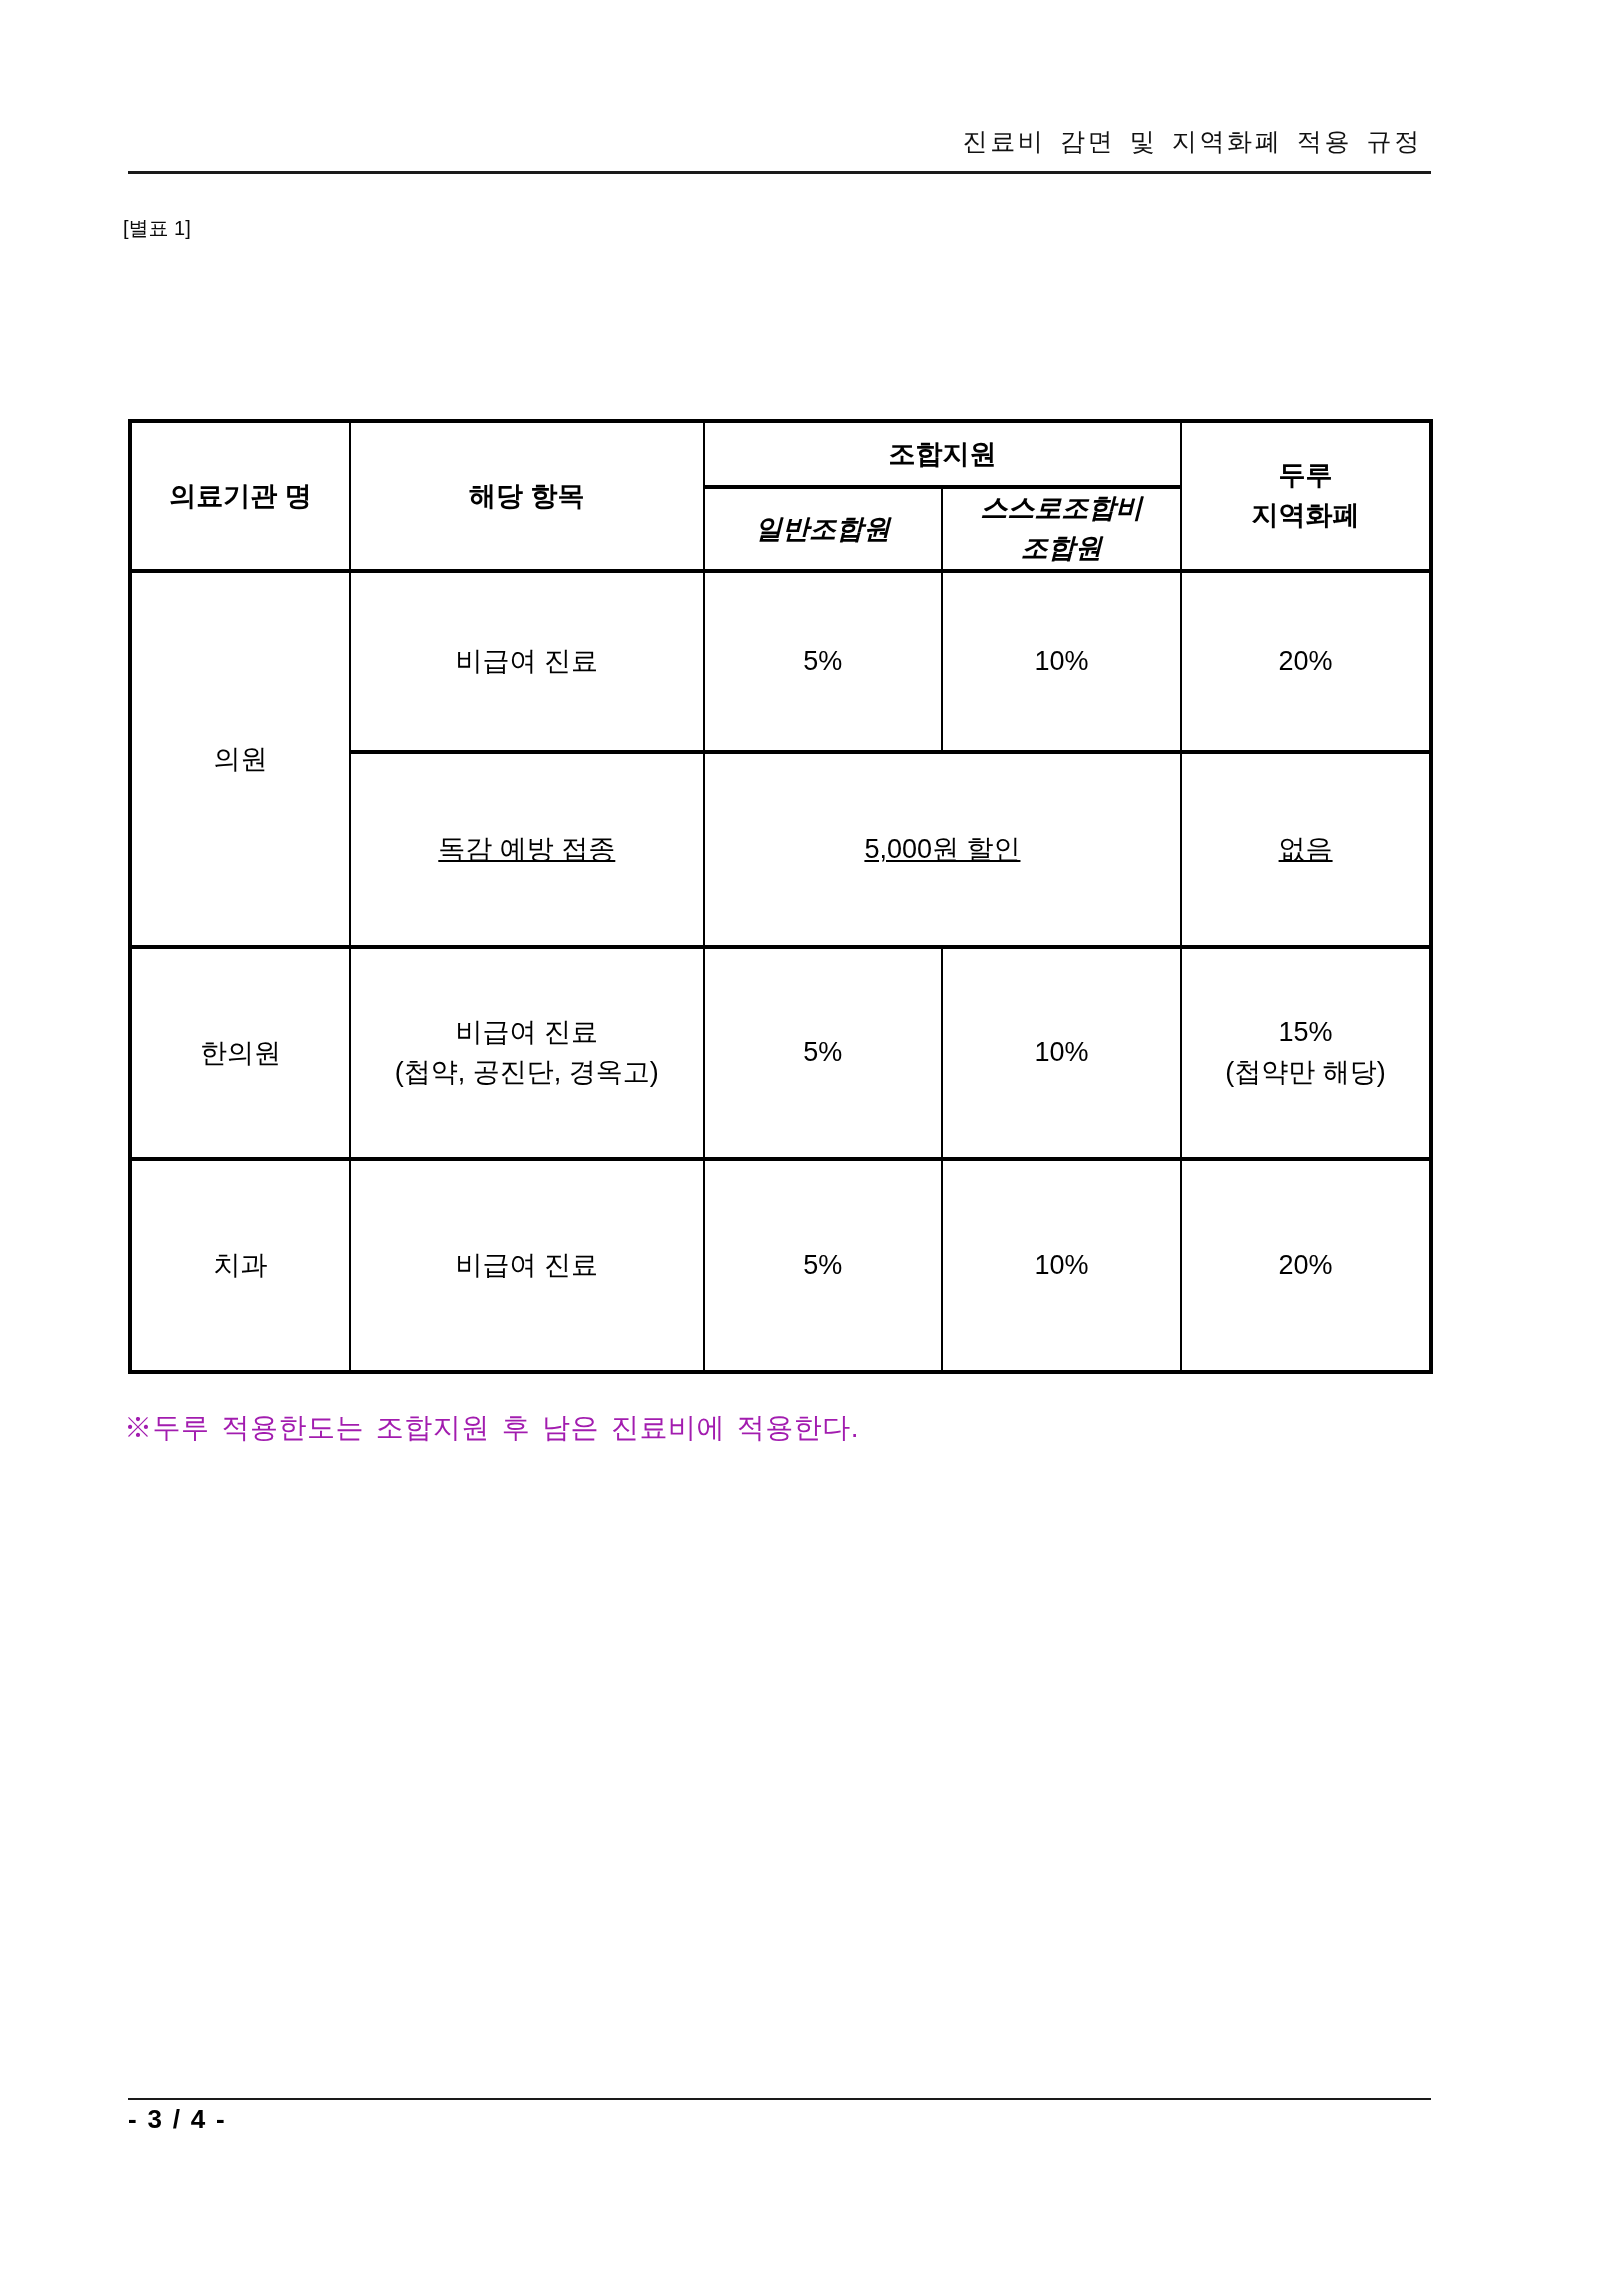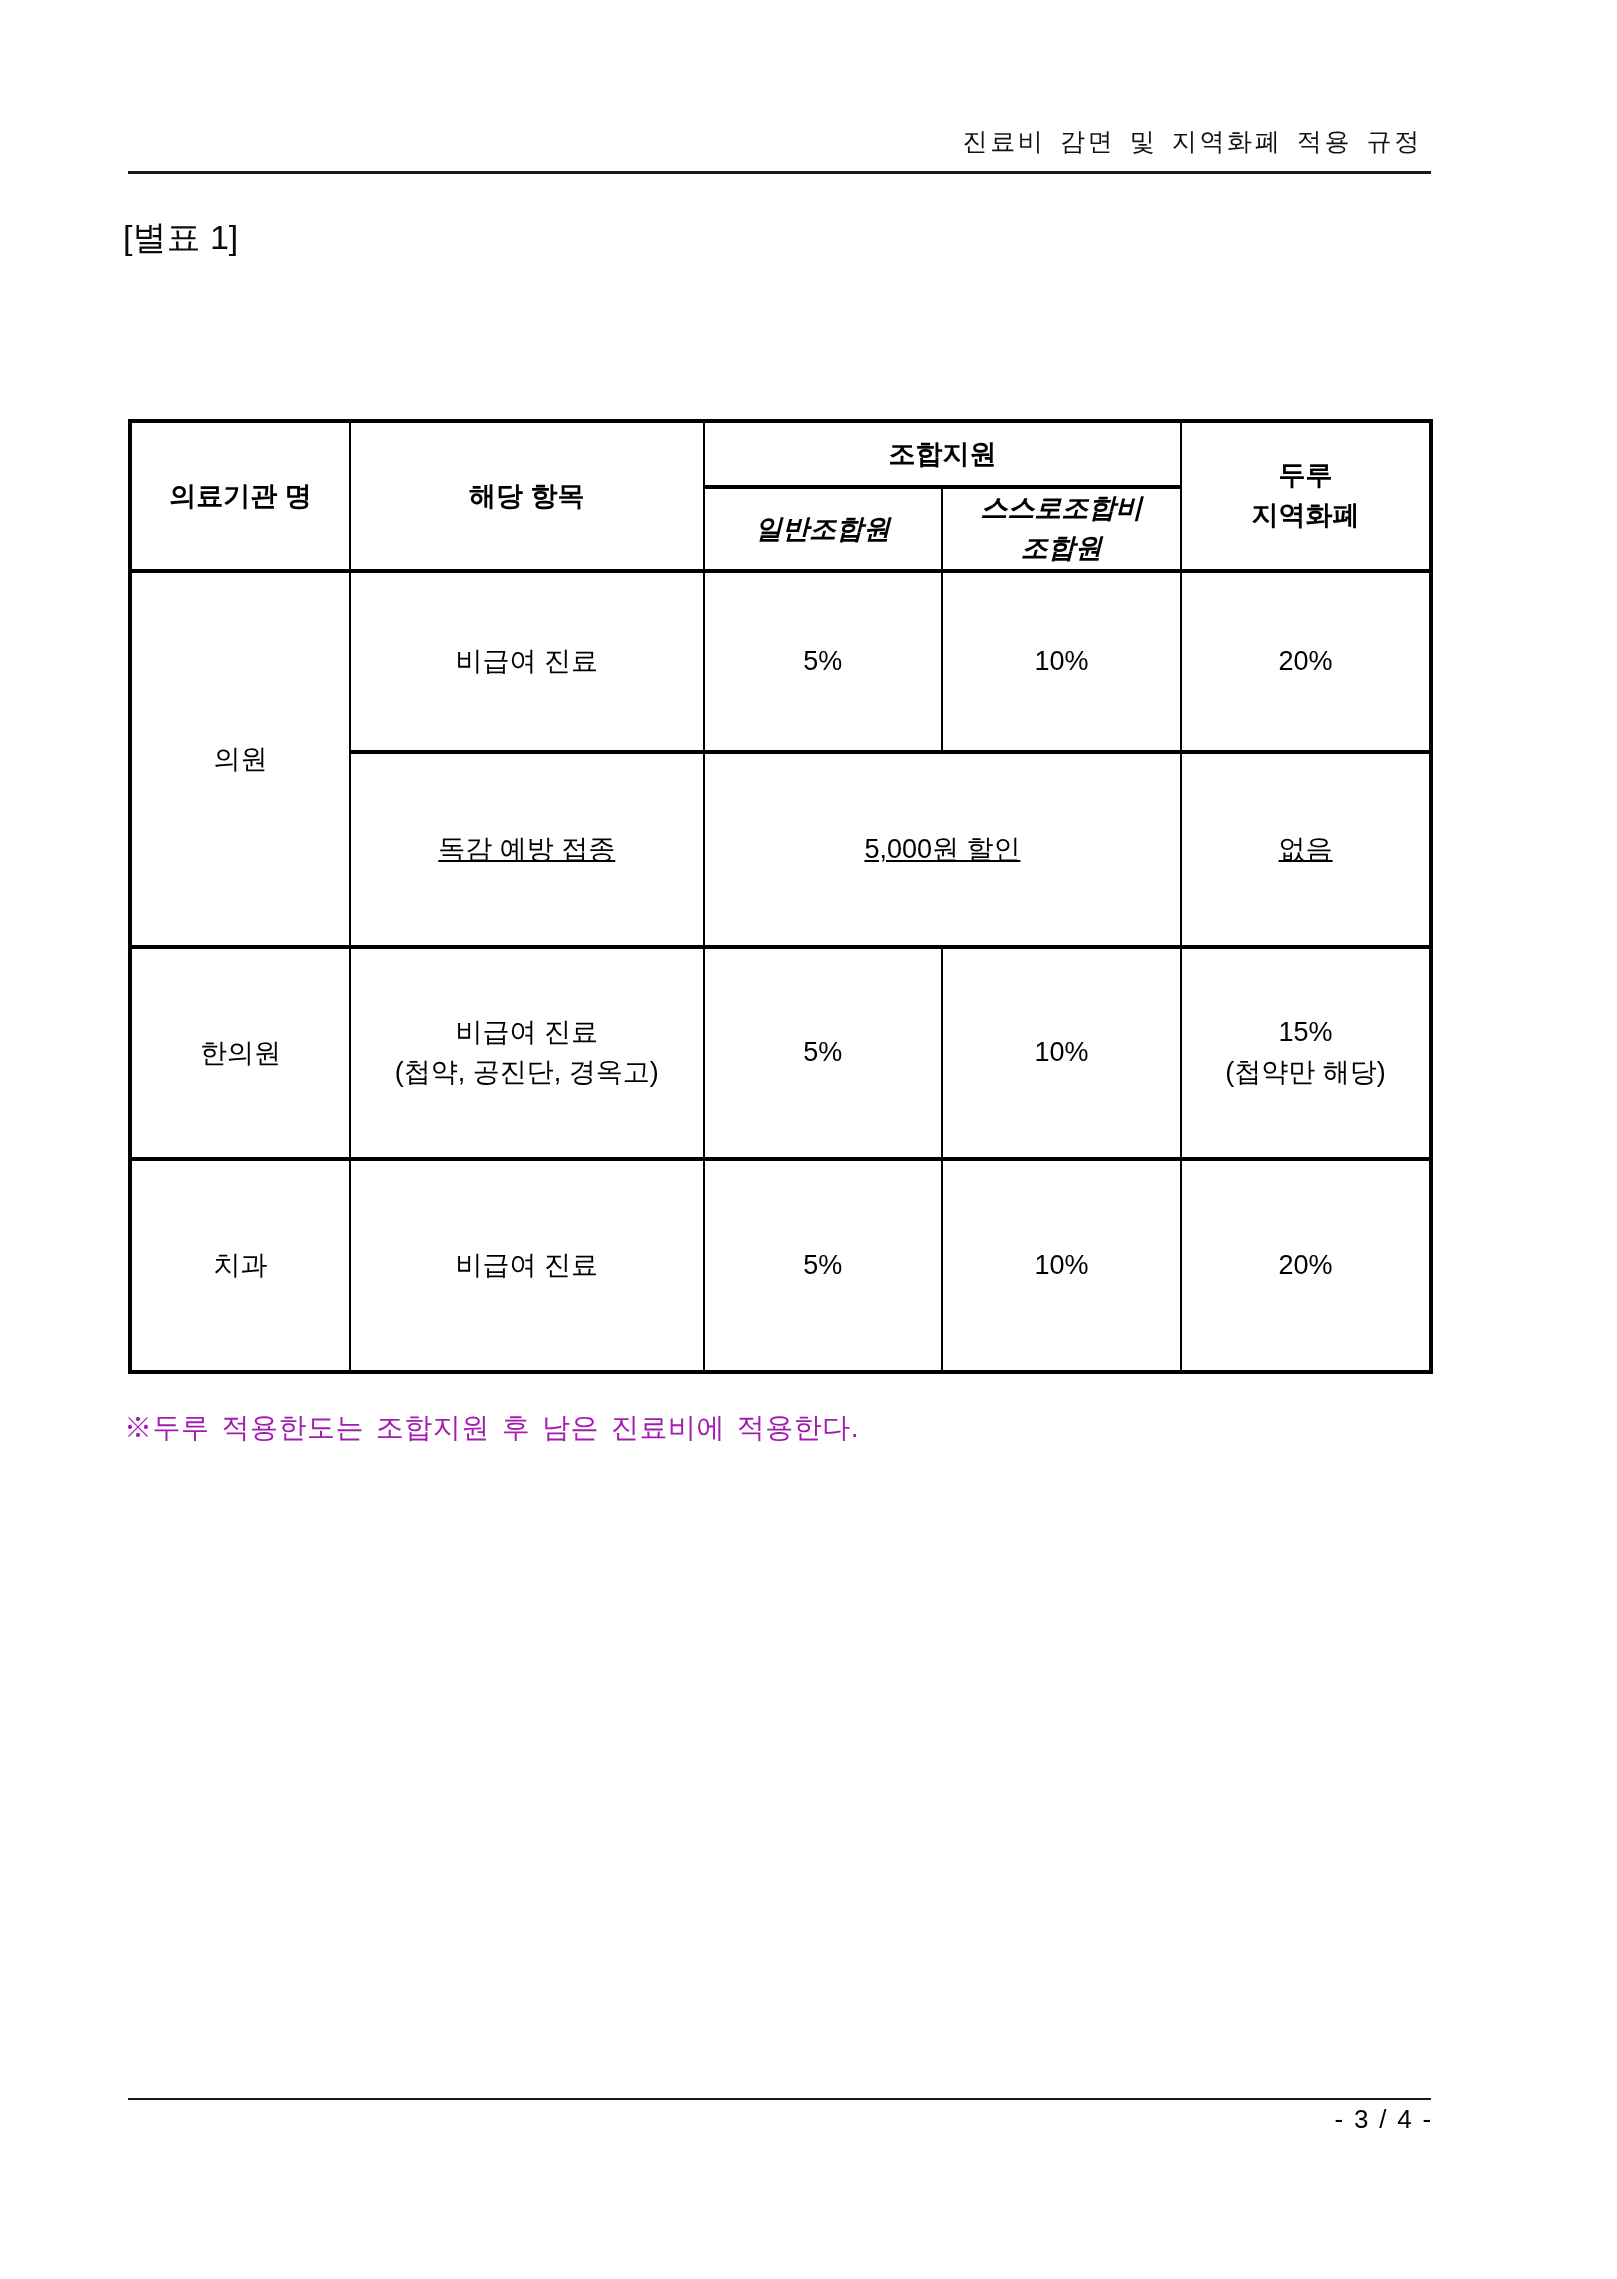--- a/index.html
+++ b/index.html
@@ -33,21 +33,21 @@
     left: 128px;
     width: 1303px;
     height: 2.7px;
     background: #1a1a1a;
   }
 
   .annex-label {
     position: absolute;
     top: 215px;
     left: 123px;
-    font-size: 34px;
+    font-size: 20px;
     color: #0a0a0a;
   }
 
   .doc-title {
     position: absolute;
     top: 304px;
     left: 128px;
     width: 1305px;
     text-align: center;
     font-size: 36px;
@@ -106,23 +106,23 @@
     left: 128px;
     width: 1303px;
     height: 1.8px;
     background: #1a1a1a;
   }
   .footer-text {
     position: absolute;
     top: 2104px;
     left: 128px;
     width: 1305px;
-    text-align: right;
+    text-align: left;
     font-size: 26px;
-    font-weight: normal;
+    font-weight: bold;
     letter-spacing: 1.8px;
   }
 </style>
 </head>
 <body>
 
 <div class="page">
 
   <div class="running-header-text">진료비 감면 및 지역화폐 적용 규정</div>
   <div class="header-rule"></div>

